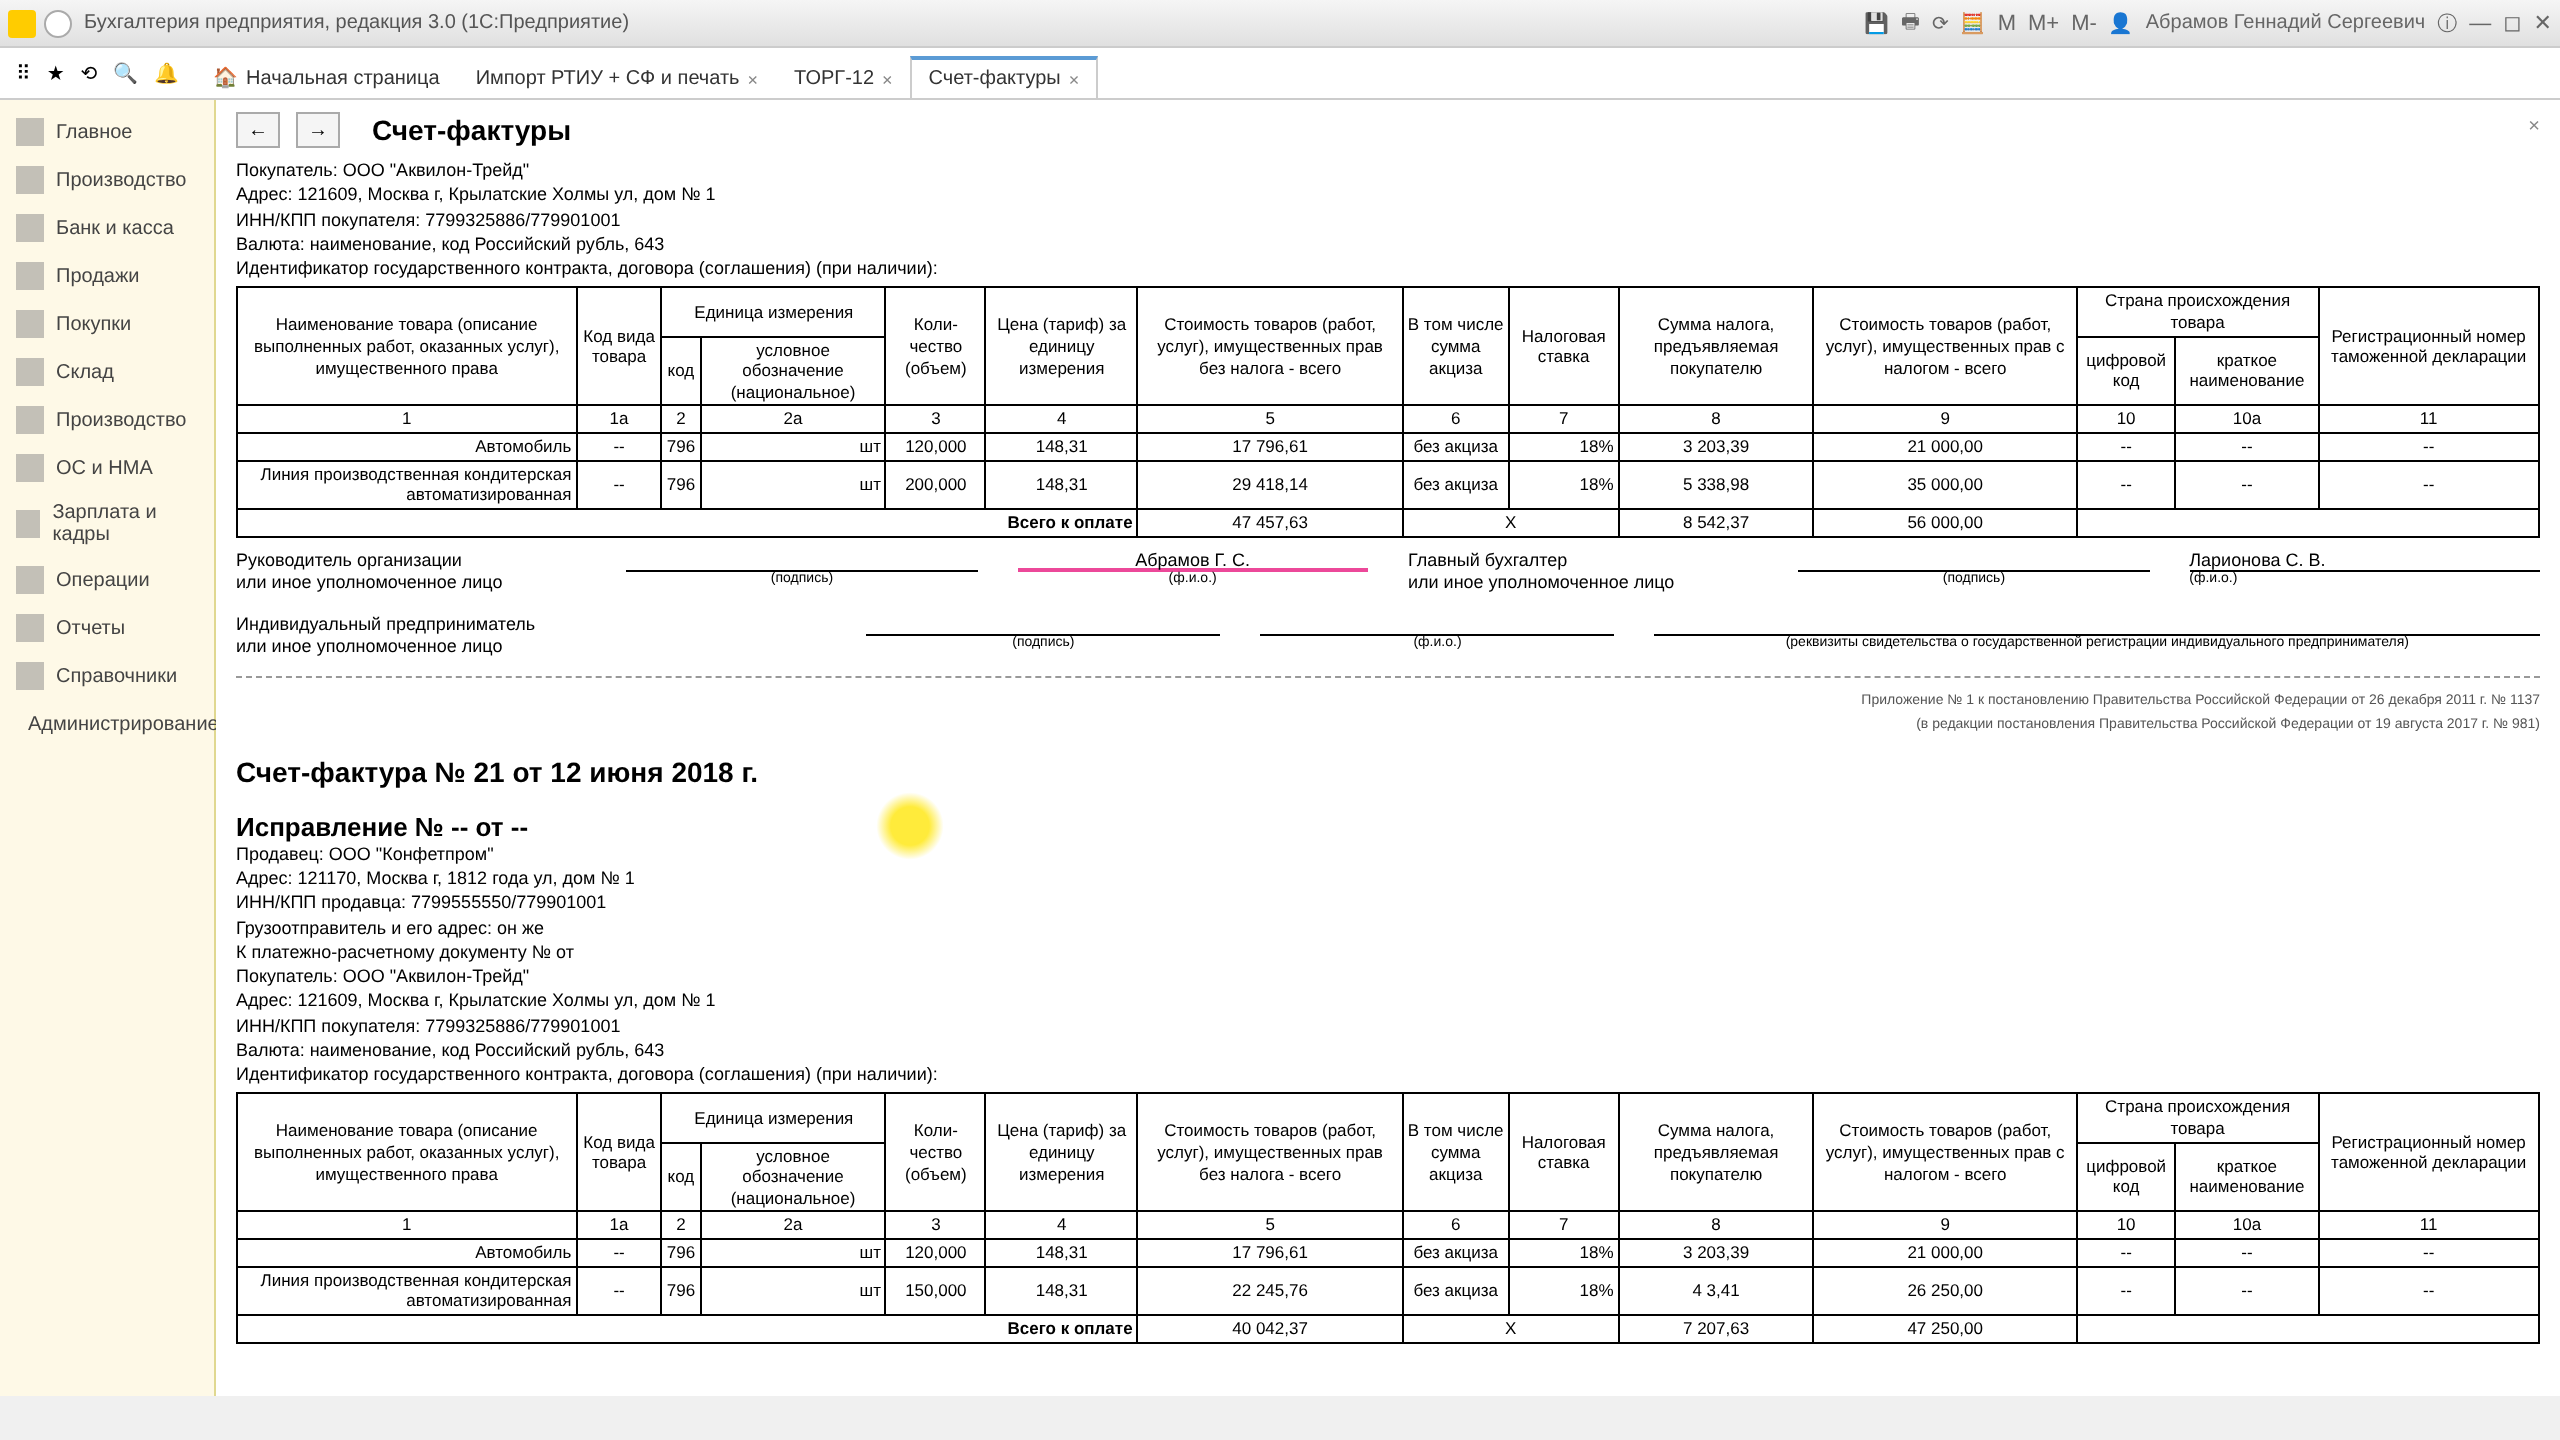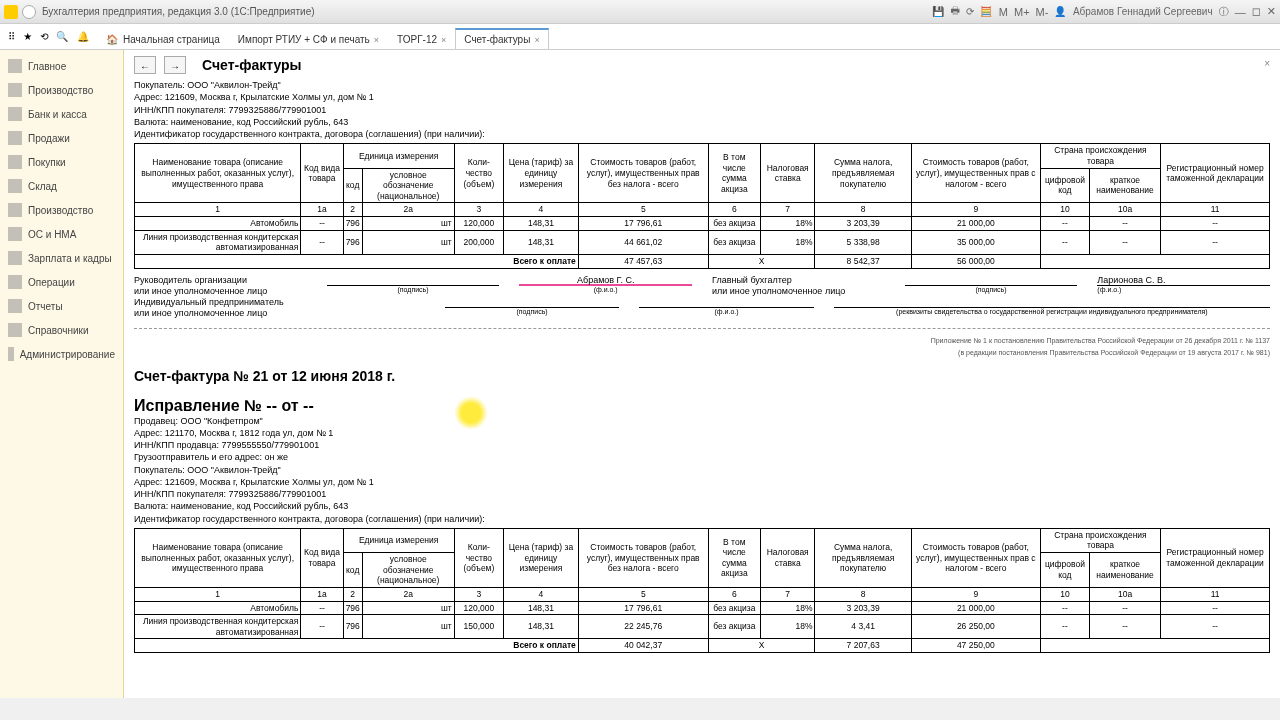--- a/index.html
+++ b/index.html
@@ -8,21 +8,21 @@
 .titlebar .logo{width:14px;height:14px;background:#ffcc00;border-radius:2px;margin-right:4px;display:inline-block}
 .titlebar .logo2{width:14px;height:14px;background:#fff;border:1px solid #aaa;border-radius:7px;margin-right:6px}
 .titlebar .right{margin-left:auto;display:flex;gap:6px;align-items:center;color:#666}
 .titlebar .right span{cursor:default}
 .tabbar{height:26px;background:#fff;border-bottom:1px solid #ccc;display:flex;align-items:flex-end}
 .tabbar .hicons{display:flex;gap:8px;padding:0 8px;align-items:center;height:100%}
 .tab{padding:4px 8px;border:1px solid transparent;border-bottom:none;font-size:10px;color:#333;display:flex;align-items:center;gap:4px;cursor:pointer}
 .tab.active{border-color:#ccc;background:#fff;border-top:2px solid #5b9bd5}
 .tab .x{color:#888;font-size:9px}
 .main{display:flex;height:648px}
-.sidebar{width:124px;background:#fef9e7;border-right:1px solid #e0d890;padding-top:4px}
+.sidebar{width:108px;background:#fef9e7;border-right:1px solid #e0d890;padding-top:4px}
 .side-item{display:flex;align-items:center;gap:6px;padding:5px 8px;font-size:10px;color:#444;cursor:pointer}
 .side-item .si{width:14px;height:14px;background:#888;opacity:.5}
 .content{flex:1;background:#fff;position:relative;overflow:hidden}
 .pgtop{display:flex;align-items:center;gap:8px;padding:6px 10px}
 .navbtn{width:22px;height:18px;border:1px solid #aaa;background:#f5f5f5;display:flex;align-items:center;justify-content:center;font-size:10px;cursor:pointer}
 .pgtitle{font-size:14px;font-weight:bold;margin-left:8px}
 .closex{position:absolute;right:10px;top:8px;color:#888;cursor:pointer}
 .doc{padding:0 10px 10px 10px;font-size:9px;color:#000;line-height:1.25}
 .doc .hdr div{margin:0 0 1px 0}
 table.inv{border-collapse:collapse;width:100%;margin-top:3px;font-size:8.5px}
@@ -216,21 +216,21 @@
               <td>--</td>
               <td>--</td>
             </tr>
             <tr>
               <td class="l">Линия производственная кондитерская автоматизированная</td>
               <td>--</td>
               <td>796</td>
               <td class="l">шт</td>
               <td class="r">200,000</td>
               <td class="r">148,31</td>
-              <td class="r">44 661,02</td>
+              <td class="r">29 418,14</td>
               <td>без акциза</td>
               <td class="l">18%</td>
               <td class="r">5 338,98</td>
               <td class="r">35 000,00</td>
               <td>--</td>
               <td>--</td>
               <td>--</td>
             </tr>
             <tr>
               <td class="l" colspan="6"><b>Всего к оплате</b></td>
@@ -263,21 +263,21 @@
         <div style="text-align:center">
           <div style="border-bottom:1px solid #000;height:11px"></div>
           <div class="small" style="font-size:7px">(подпись)</div>
         </div>
         <div style="text-align:left">
           <div style="border-bottom:1px solid #000;height:11px">Ларионова С. В.</div>
           <div class="small" style="font-size:7px">(ф.и.о.)</div>
         </div>
       </div>
 
-      <div class="sigflex" style="">
+      <div class="sigflex" style="margin-top:10px">
         <div>
           <div>Индивидуальный предприниматель</div>
           <div>или иное уполномоченное лицо</div>
         </div>
         <div style="text-align:center;flex:.6">
           <div style="border-bottom:1px solid #000;height:11px"></div>
           <div style="font-size:7px">(подпись)</div>
         </div>
         <div style="text-align:center;flex:.6">
           <div style="border-bottom:1px solid #000;height:11px"></div>
@@ -287,26 +287,27 @@
           <div style="border-bottom:1px solid #000;height:11px"></div>
           <div style="font-size:7px">(реквизиты свидетельства о государственной регистрации индивидуального предпринимателя)</div>
         </div>
       </div>
 
       <hr class="dash">
       <div class="footnote">Приложение № 1 к постановлению Правительства Российской Федерации от 26 декабря 2011 г. № 1137</div>
       <div class="footnote">(в редакции постановления Правительства Российской Федерации от 19 августа 2017 г. № 981)</div>
 
       <h2 class="sf">Счет-фактура № 21 от 12 июня 2018 г.</h2>
-      <h2 class="sf" style="font-size:16px">Исправление № -- от --</h2>
+      <h2 class="sf" style="font-size:13px">Исправление № -- от --</h2>
       <div class="hdr" id="hdr2">
           <div>Продавец: ООО "Конфетпром"</div>
           <div>Адрес: 121170, Москва г, 1812 года ул, дом № 1</div>
           <div>ИНН/КПП продавца: 7799555550/779901001</div>
           <div>Грузоотправитель и его адрес: он же</div>
+          <div>К платежно-расчетному документу №     от</div>
           <div>Покупатель: ООО "Аквилон-Трейд"</div>
           <div>Адрес: 121609, Москва г, Крылатские Холмы ул, дом № 1</div>
           <div>ИНН/КПП покупателя: 7799325886/779901001</div>
           <div>Валюта: наименование, код Российский рубль, 643</div>
           <div>Идентификатор государственного контракта, договора (соглашения) (при наличии):</div>
         </div>
 
       <table class="inv">
         <thead>
           <tr>

